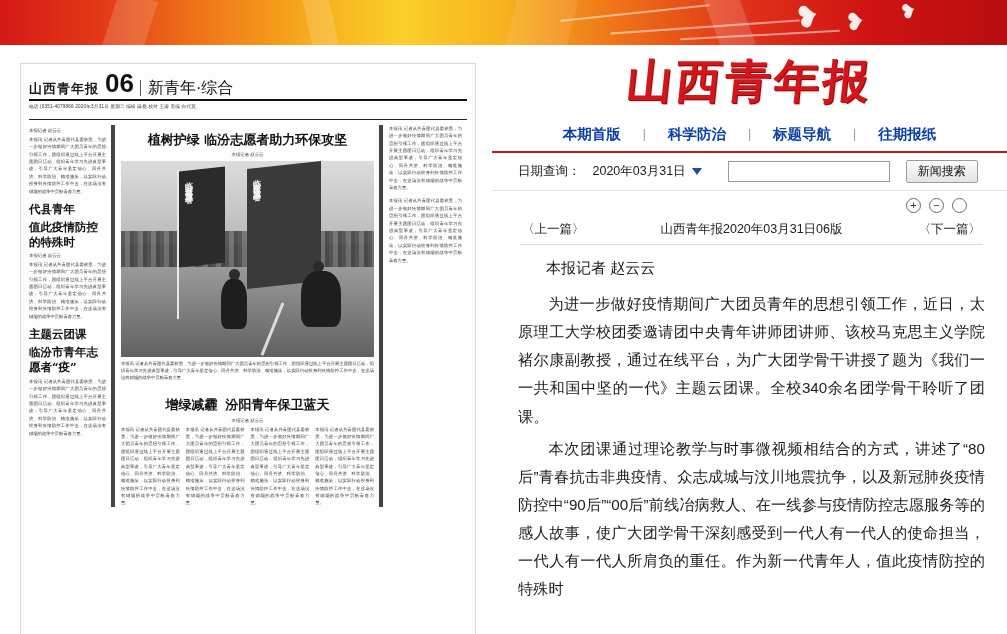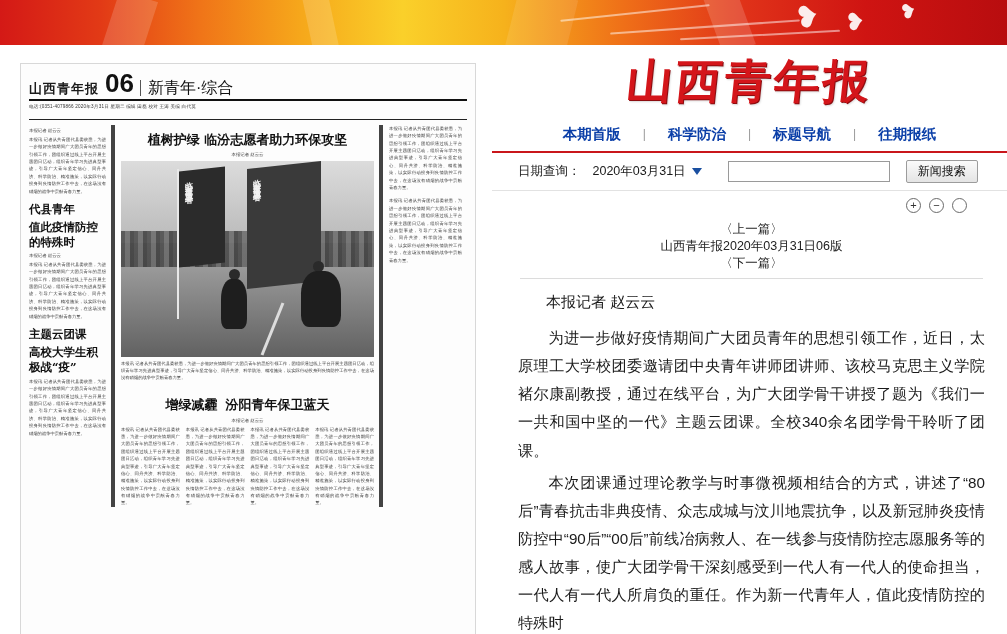--- a/index.html
+++ b/index.html
@@ -321,21 +321,20 @@
     text-align: center;
     cursor: pointer;
   }
   .navrow {
     display: flex;
     align-items: center;
     justify-content: space-between;
     font-size: 12.5px;
     color: #222;
     padding: 2px 4px 6px 4px;
-    flex-direction: column;
   }
   .navrow .mid { color: #222; font-size: 12.5px; }
   .navrow .lnk { color: #222; cursor: pointer; }
   .arttitle {
     text-align: center;
     font-family: "DejaVu Serif", serif;
     font-size: 21px;
     font-weight: bold;
     color: #111;
     letter-spacing: 1px;
@@ -394,21 +393,21 @@
       <div class="cols">
 
         <div class="col" style="max-width:86px;">
           <div class="byline">本报记者 赵云云</div>
           <div class="minitext">本报讯 记者从共青团代县委获悉，为进一步做好疫情期间广大团员青年的思想引领工作，团组织通过线上平台开展主题团日活动，组织青年学习先进典型事迹，引导广大青年坚定信心、同舟共济、科学防治、精准施策，以实际行动投身到疫情防控工作中去，在这场没有硝烟的战争中贡献青春力量。</div>
           <div class="subhead">代县青年</div>
           <div class="subhead" style="margin-top:0;">值此疫情防控的特殊时</div>
           <div class="byline">本报记者 赵云云</div>
           <div class="minitext">本报讯 记者从共青团代县委获悉，为进一步做好疫情期间广大团员青年的思想引领工作，团组织通过线上平台开展主题团日活动，组织青年学习先进典型事迹，引导广大青年坚定信心、同舟共济、科学防治、精准施策，以实际行动投身到疫情防控工作中去，在这场没有硝烟的战争中贡献青春力量。</div>
           <div class="subhead">主题云团课</div>
-          <div class="subhead" style="margin-top:0;">高校大学生积极战“疫”</div>
+          <div class="subhead" style="margin-top:0;">临汾市青年志愿者“疫”</div>
           <div class="minitext">本报讯 记者从共青团代县委获悉，为进一步做好疫情期间广大团员青年的思想引领工作，团组织通过线上平台开展主题团日活动，组织青年学习先进典型事迹，引导广大青年坚定信心、同舟共济、科学防治、精准施策，以实际行动投身到疫情防控工作中去，在这场没有硝烟的战争中贡献青春力量。</div>
         </div>
 
         <div class="col" style="flex:2.6;">
           <div class="subhead center" style="font-size:13px;">植树护绿  临汾志愿者助力环保攻坚</div>
           <div class="byline" style="text-align:center;">本报记者 赵云云</div>
 
           <div class="photo">
             <div class="sky"></div>
             <div class="treeline"></div>

